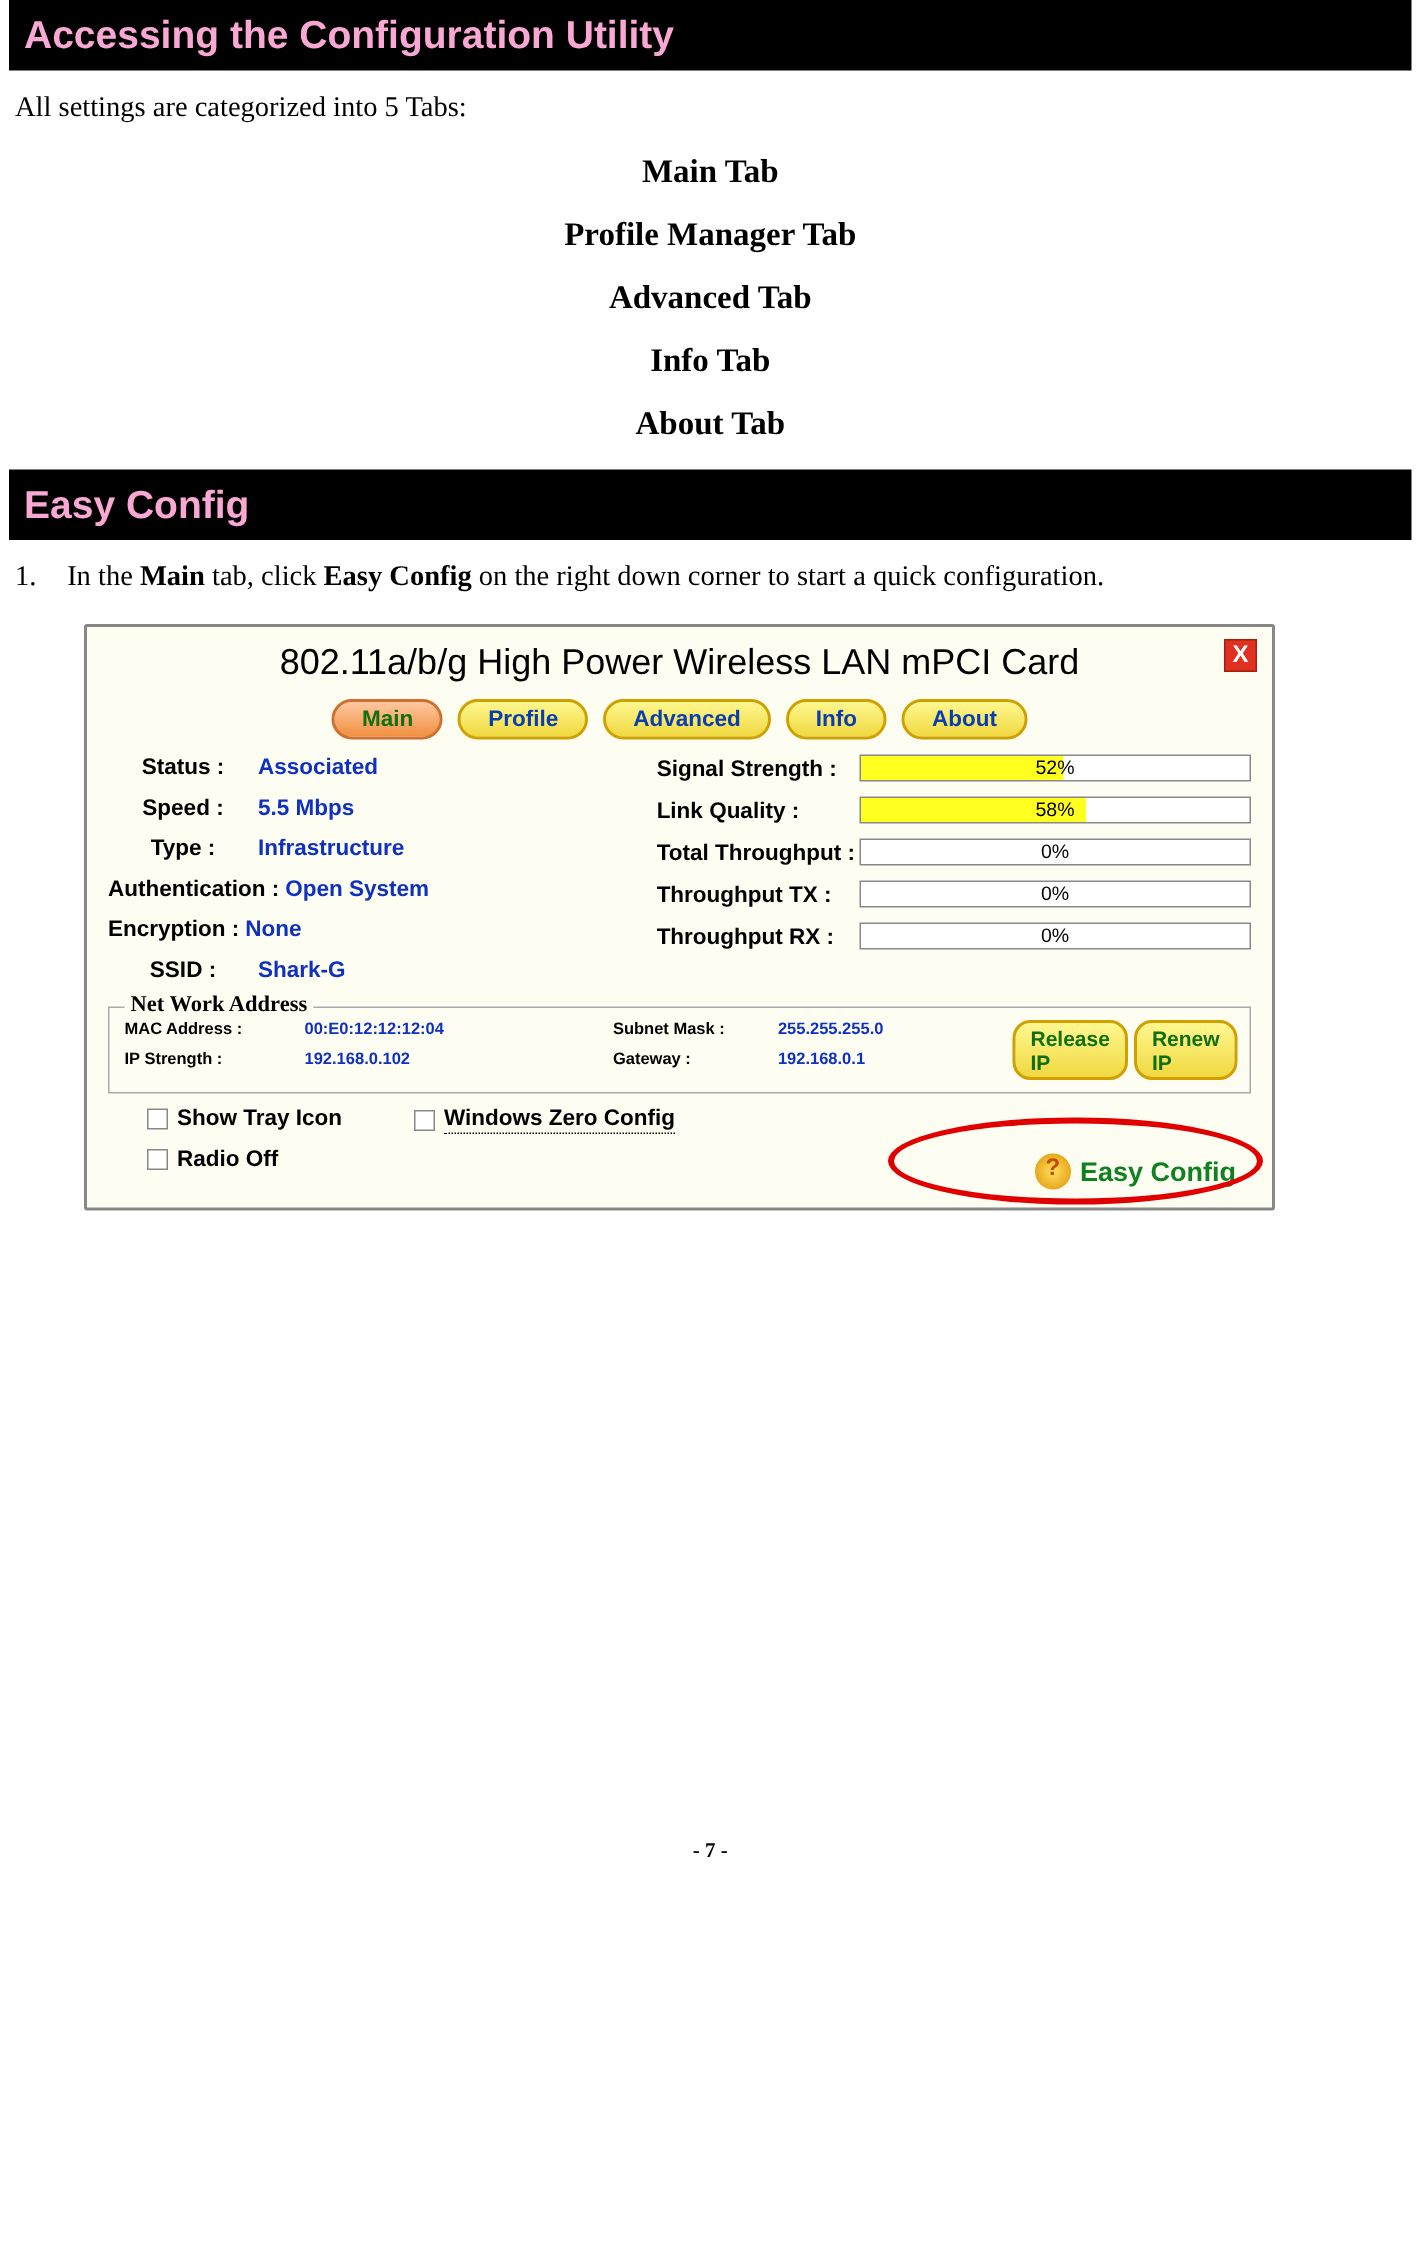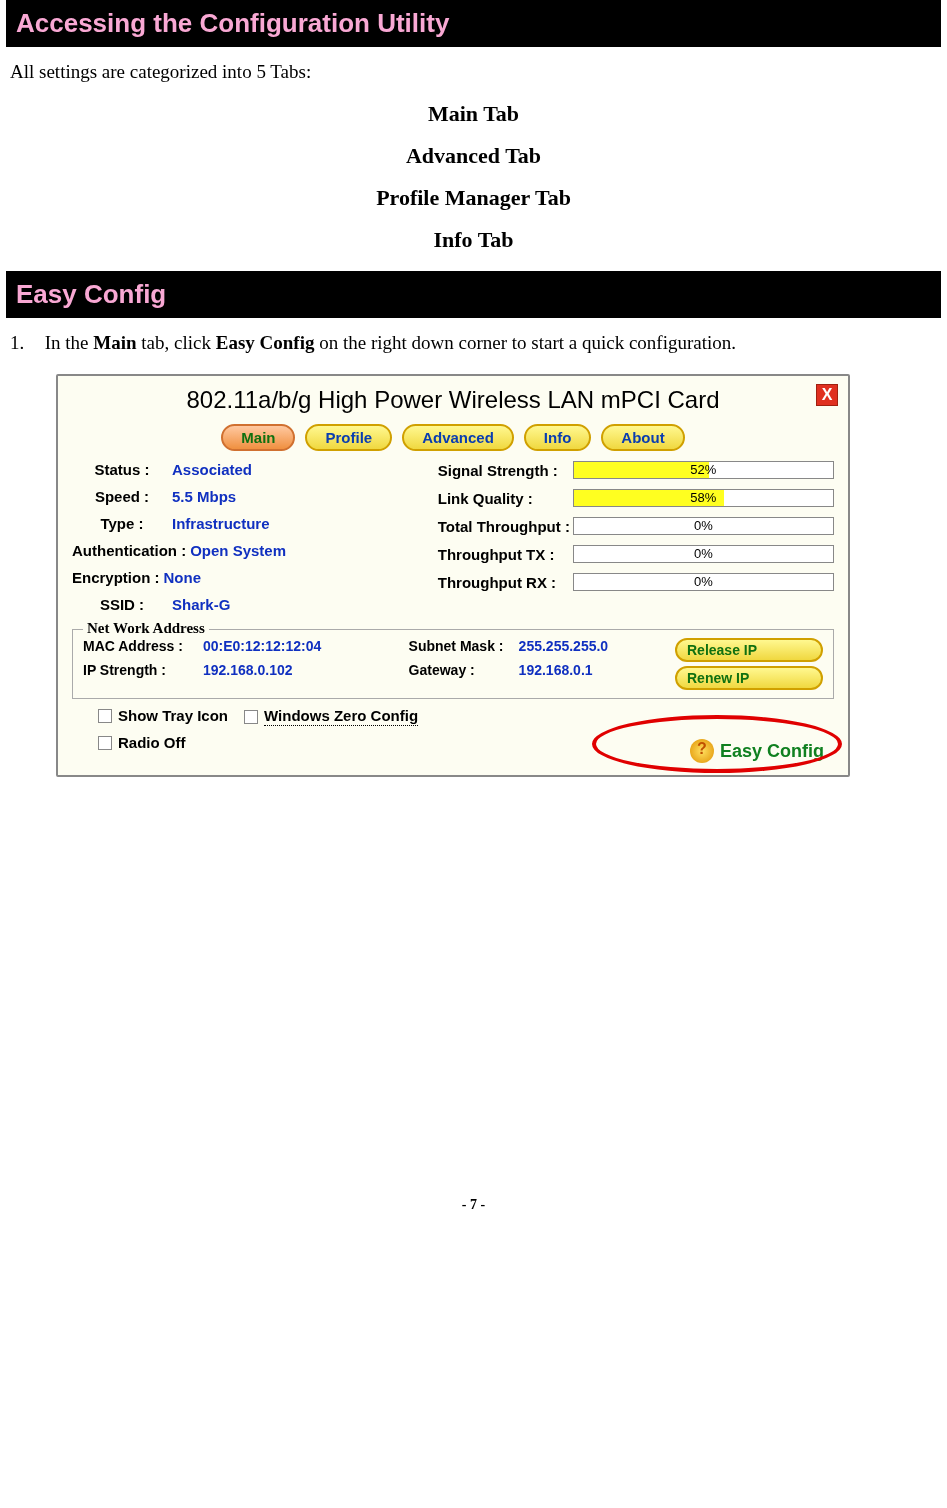--- a/index.html
+++ b/index.html
@@ -159,43 +159,43 @@
       padding: 0 4px;
       font-size: 15px;
       font-weight: bold;
       font-family: Liberation Serif, serif;
     }
     .net-cols {
       display: flex;
     }
     .net-left { width: 44%; }
     .net-mid { width: 36%; }
-    .net-right { width: 20%; display: flex; flex-direction: column; gap: 4px; }
+    .net-right { width: 20%; display: flex; flex-direction: row; gap: 4px; }
     .net-row {
       display: flex;
-      font-size: 14px;
+      font-size: 11px;
       margin-bottom: 8px;
     }
     .net-label { font-weight: bold; width: 120px; }
     .net-label-m { font-weight: bold; width: 110px; }
     .ip-btn {
       background: linear-gradient(#fff890, #f0d840);
       border: 2px solid #d0a000;
       border-radius: 12px;
       padding: 2px 10px;
       font-size: 14px;
       font-weight: bold;
       color: #107010;
     }
     .check-row {
       display: flex;
       align-items: center;
       padding: 2px 14px 0 40px;
       font-size: 15px;
-      gap: 16px;
+      gap: 48px;
       position: relative;
     }
     .check-item {
       display: flex;
       align-items: center;
       gap: 6px;
       font-weight: bold;
     }
     .check-box {
       width: 14px; height: 14px;
@@ -255,23 +255,24 @@
   </style>
 </head>
 <body>
 
 <div class="section-banner">Accessing the Configuration Utility</div>
 
 <p class="body-text">All settings are categorized into 5 Tabs:</p>
 
 <div class="tab-list">
   <p class="tab-item">Main Tab</p>
+  <p class="tab-item">Profile Manager Tab</p>
   <p class="tab-item">Advanced Tab</p>
-  <p class="tab-item">Profile Manager Tab</p>
   <p class="tab-item">Info Tab</p>
+  <p class="tab-item">About Tab</p>
 </div>
 
 <div class="section-banner">Easy Config</div>
 
 <p class="instruction">
   <span class="instruction-num">1.</span>
   <span>In the </span><strong>Main</strong><span> tab, click </span><strong>Easy Config</strong><span> on the right down corner to start a quick configuration.</span>
 </p>
 
 <div class="screenshot">

